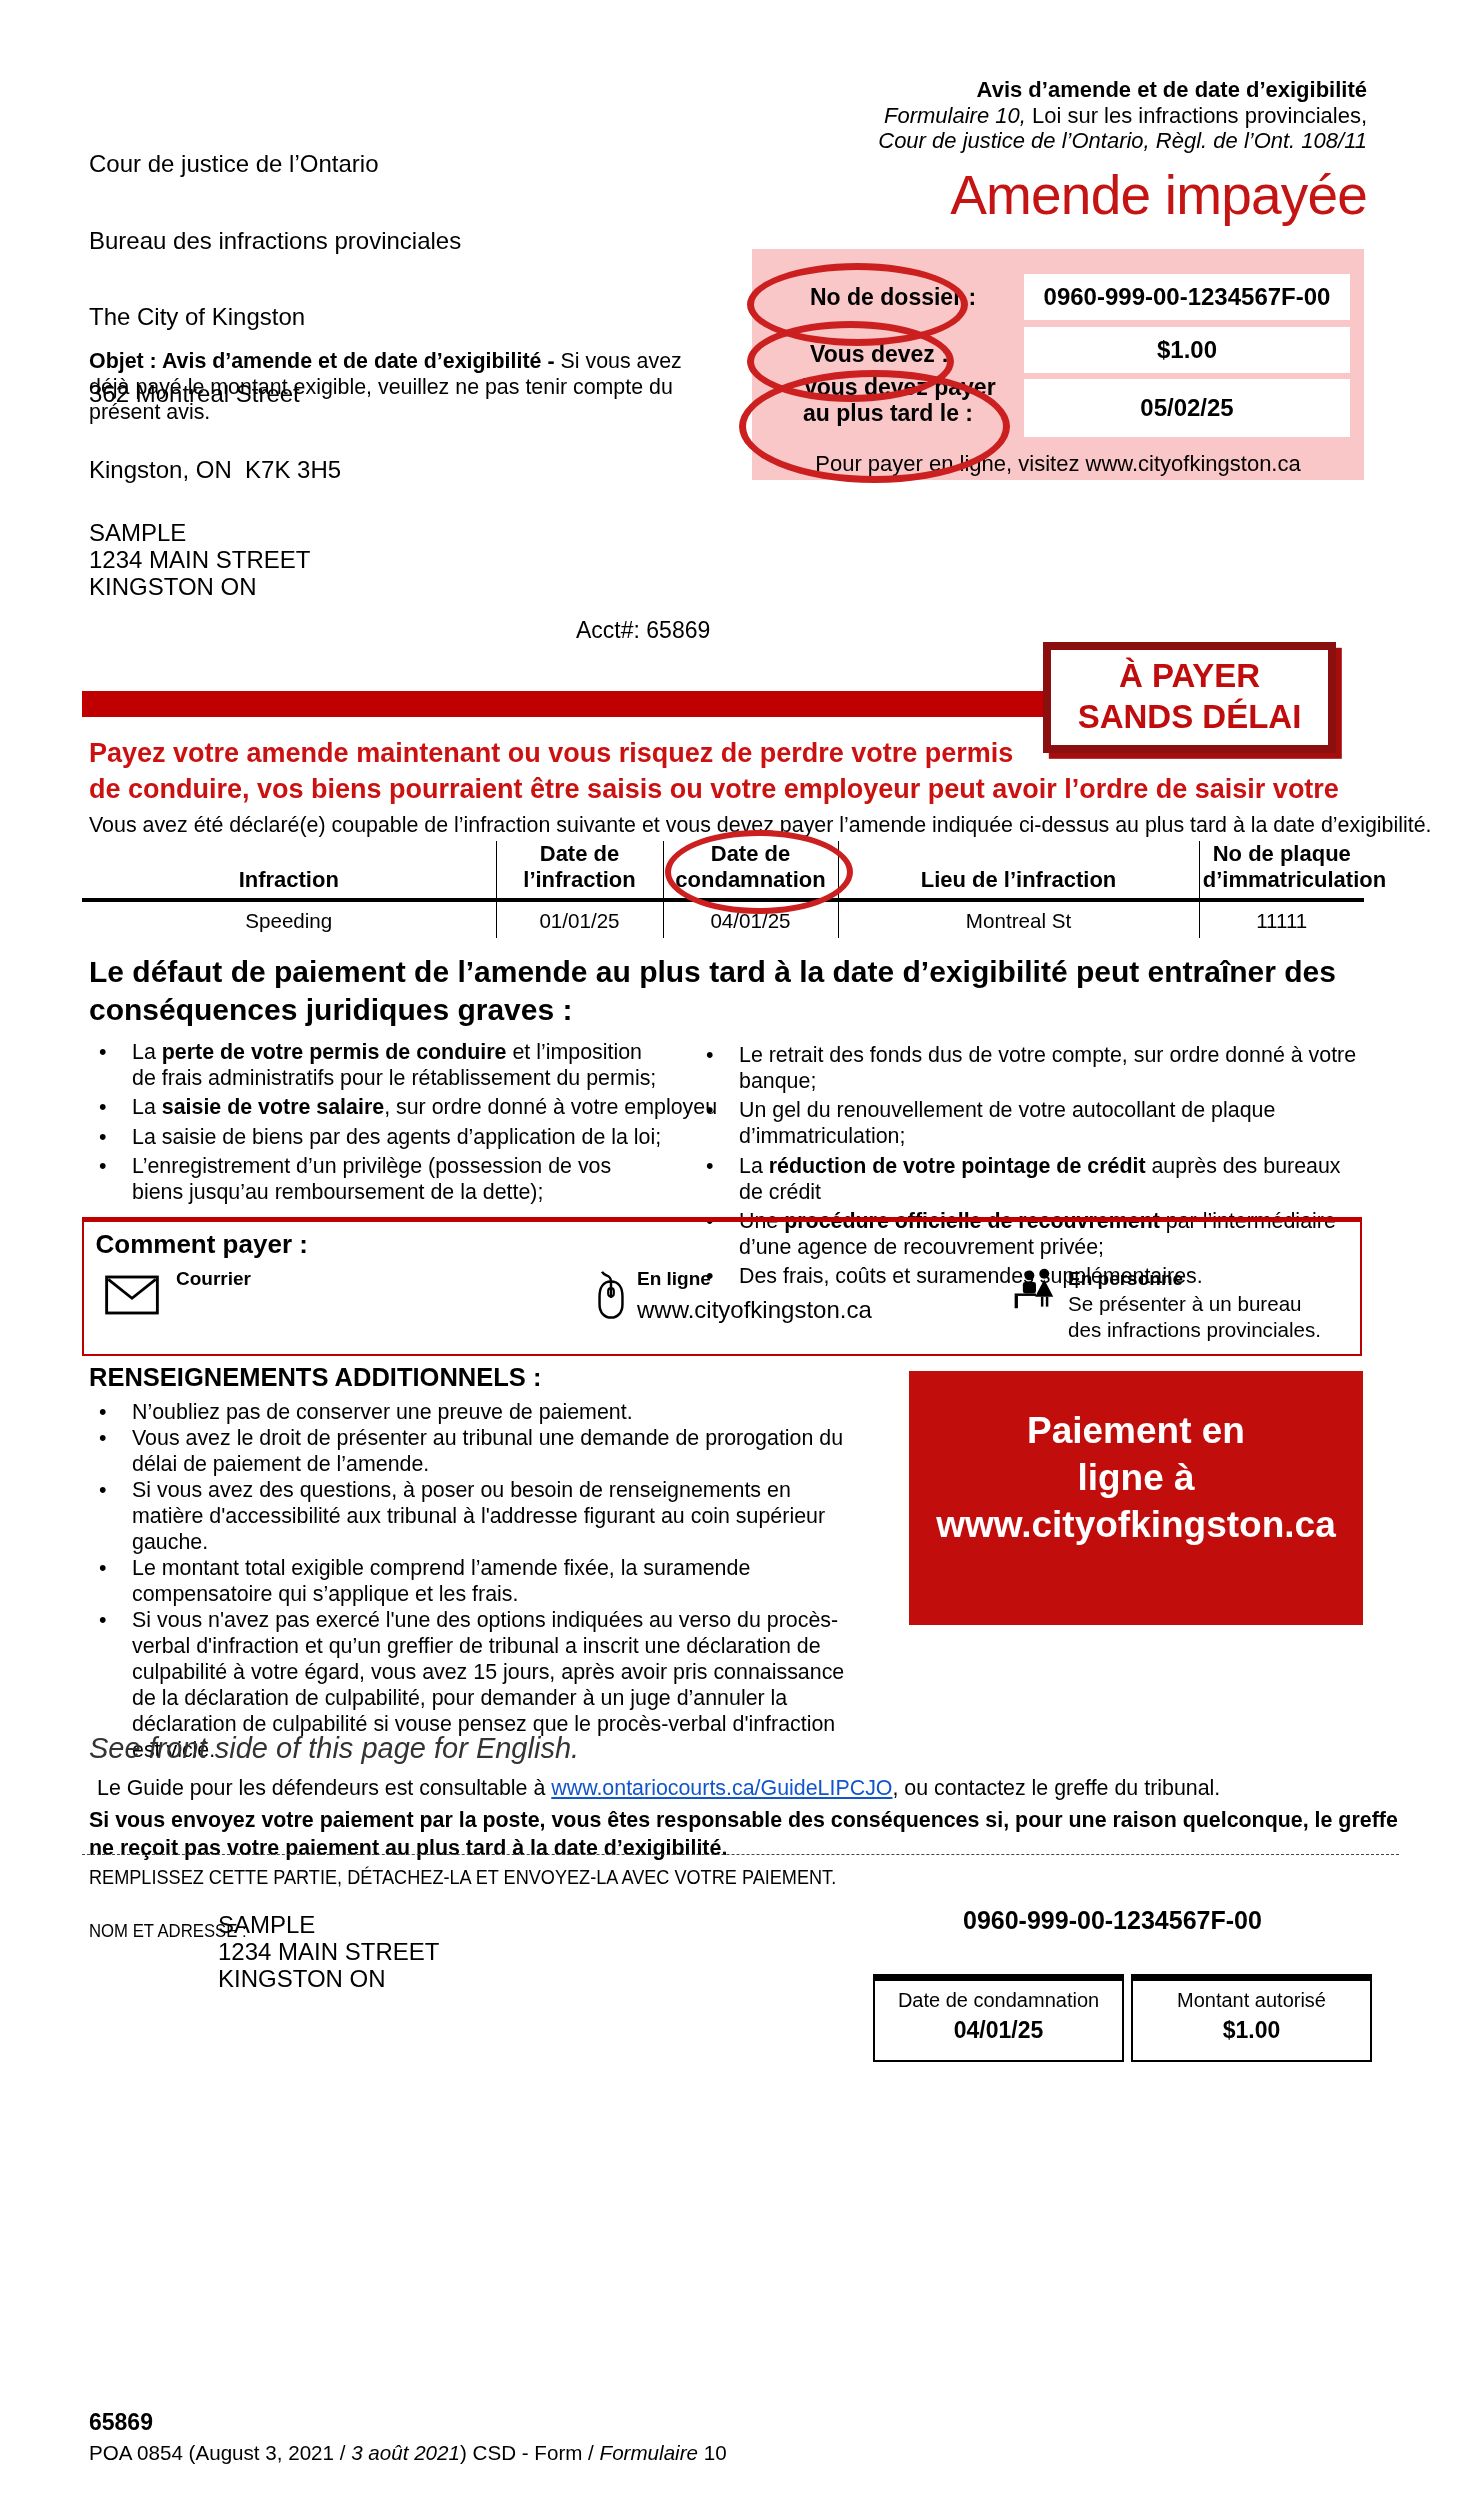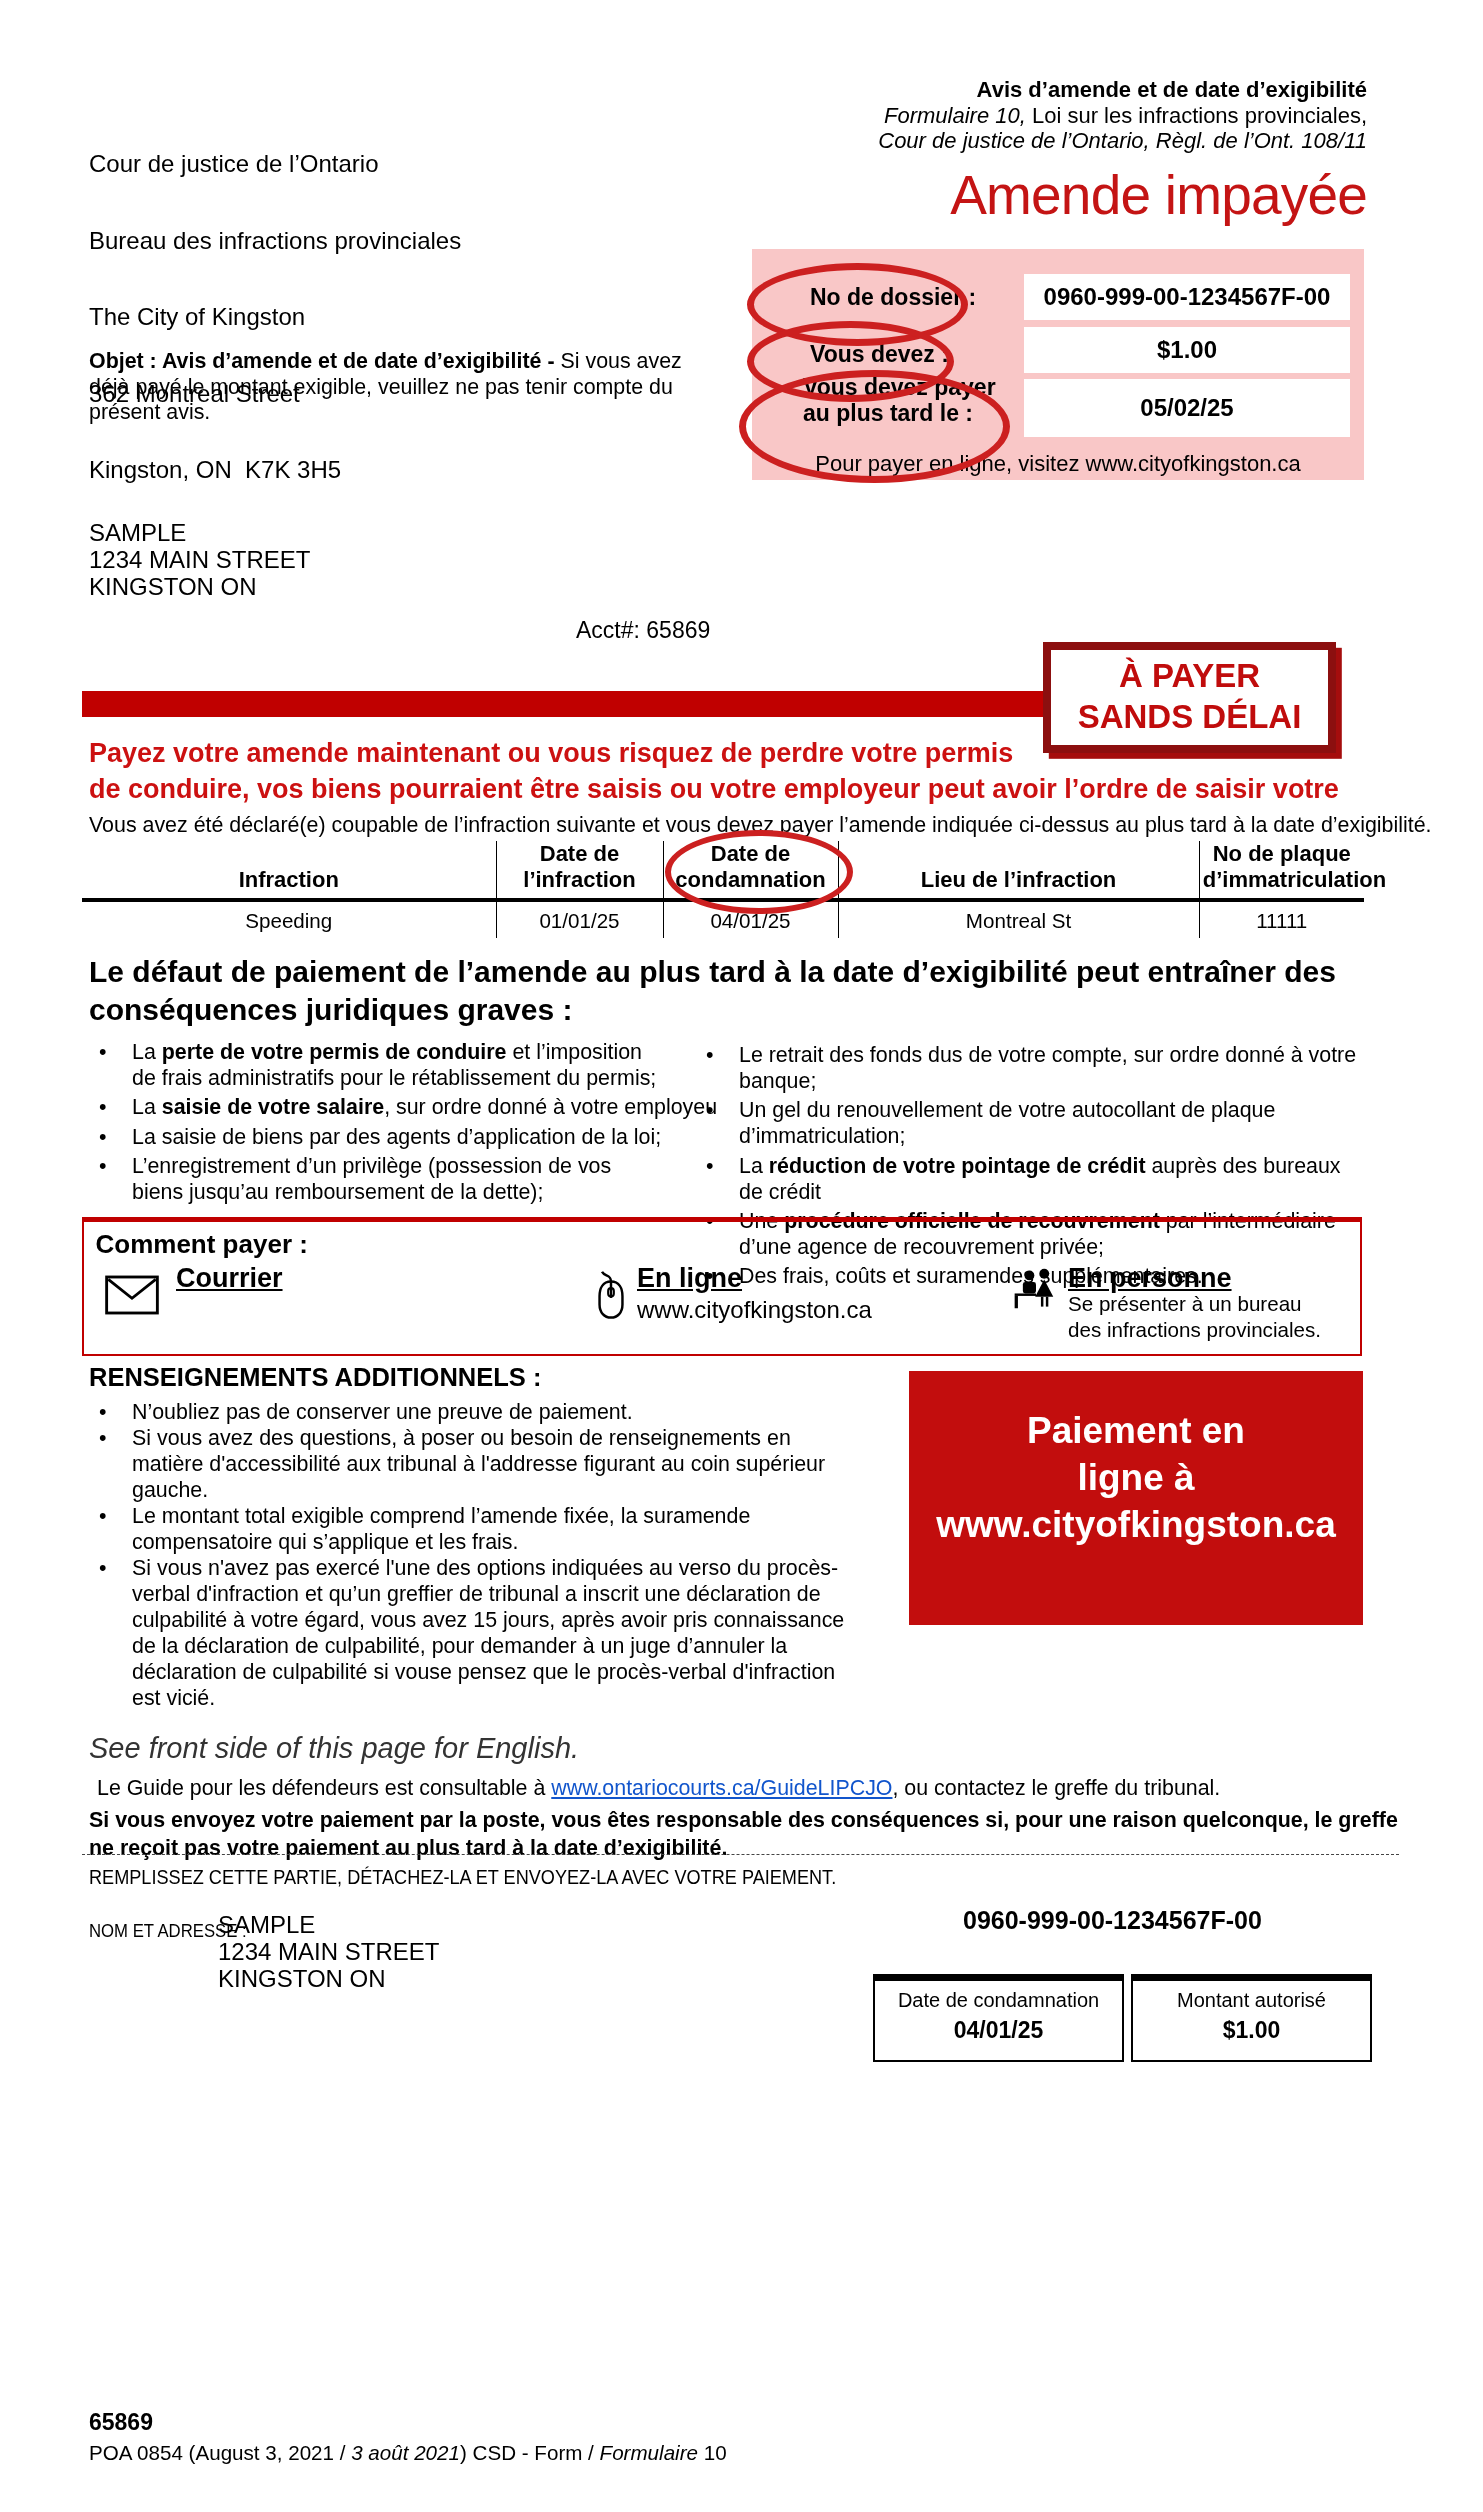--- a/index.html
+++ b/index.html
@@ -48,21 +48,21 @@
 
   .cons-heading{left:89px;top:953px;font-size:30px;line-height:38px;font-weight:bold;}
   .cons-left{left:89px;top:1039px;width:576px;}
   .cons-right{left:696px;top:1042px;width:671px;}
   .bullet{position:relative;padding-left:43px;font-size:21.4px;line-height:26px;margin-bottom:3.3px;}
   .bullet::before{content:"\2022";position:absolute;left:10px;top:0;}
 
   
   .how-to-pay{left:82px;top:1217px;width:1276px;height:132px;border:2.5px solid #c00000;border-top-width:5.8px;}
   .htp-title{position:absolute;left:11.5px;top:6.6px;font-size:26px;font-weight:bold;}
-  .m-title{font-size:27px;font-weight:bold;line-height:25px;text-decoration:underline;}
+  .m-title{font-size:19px;font-weight:bold;line-height:25px;}
   .m-text{font-size:20.6px;line-height:25.5px;}
   .m-url{font-size:24px;line-height:28px;margin-top:5px;}
 
   .additional-heading{left:89px;top:1363px;font-size:25.5px;font-weight:bold;}
   .additional-list{left:89px;top:1399px;width:770px;}
   .additional-list .bullet{line-height:26px;margin-bottom:0;}
 
   .online-box{left:909px;top:1371px;width:454px;height:254px;background:#c20d0d;}
   .online-box .inner{padding:36px 19px 0 19px;text-align:center;color:#fff;font-size:37px;
                      line-height:47px;font-weight:bold;overflow-wrap:anywhere;}
@@ -233,20 +233,21 @@
     </div>
     <div class="abs" style="left:984px;top:44px;">
       <div class="m-title">En personne</div>
       <div class="m-text" style="width:263px;">Se présenter à un bureau des infractions provinciales.</div>
     </div>
   </div>
 
   <div class="abs additional-heading">RENSEIGNEMENTS ADDITIONNELS :</div>
   <div class="abs additional-list">
     <div class="bullet">N’oubliez pas de conserver une preuve de paiement.</div>
+    <div class="bullet">Vous avez le droit de présenter au tribunal une demande de prorogation du délai de paiement de l’amende.</div>
     <div class="bullet">Si vous avez des questions, à poser ou besoin de renseignements en matière d'accessibilité aux tribunal à l'addresse figurant au coin supérieur gauche.</div>
     <div class="bullet">Le montant total exigible comprend l’amende fixée, la suramende compensatoire qui s’applique et les frais.</div>
     <div class="bullet">Si vous n'avez pas exercé l'une des options indiquées au verso du procès-verbal d'infraction et qu’un greffier de tribunal a inscrit une déclaration de culpabilité à votre égard, vous avez 15 jours, après avoir pris connaissance de la déclaration de culpabilité, pour demander à un juge d’annuler la déclaration de culpabilité si vouse pensez que le procès-verbal d'infraction est vicié.</div>
   </div>
 
   <div class="abs online-box">
     <div class="inner">
       <div>Paiement en</div>
       <div>ligne à</div>
       <div>www.cityofkingston.ca</div>

